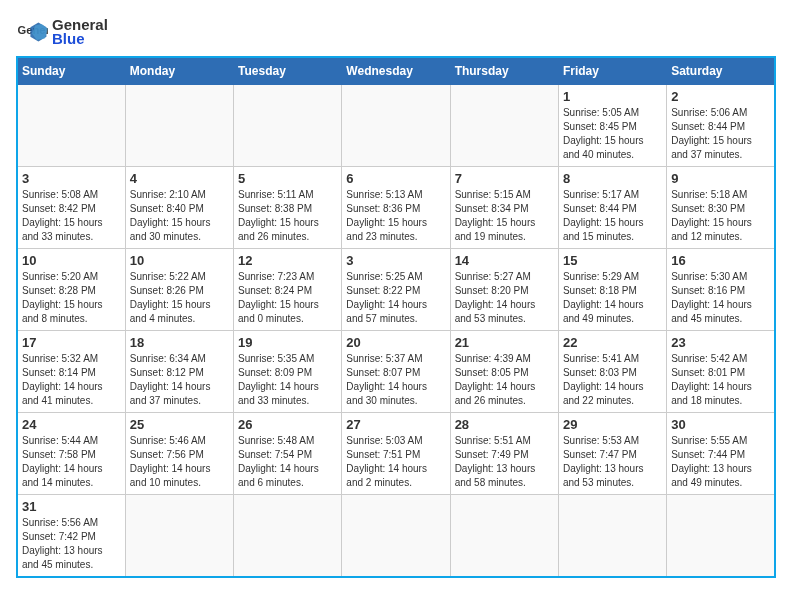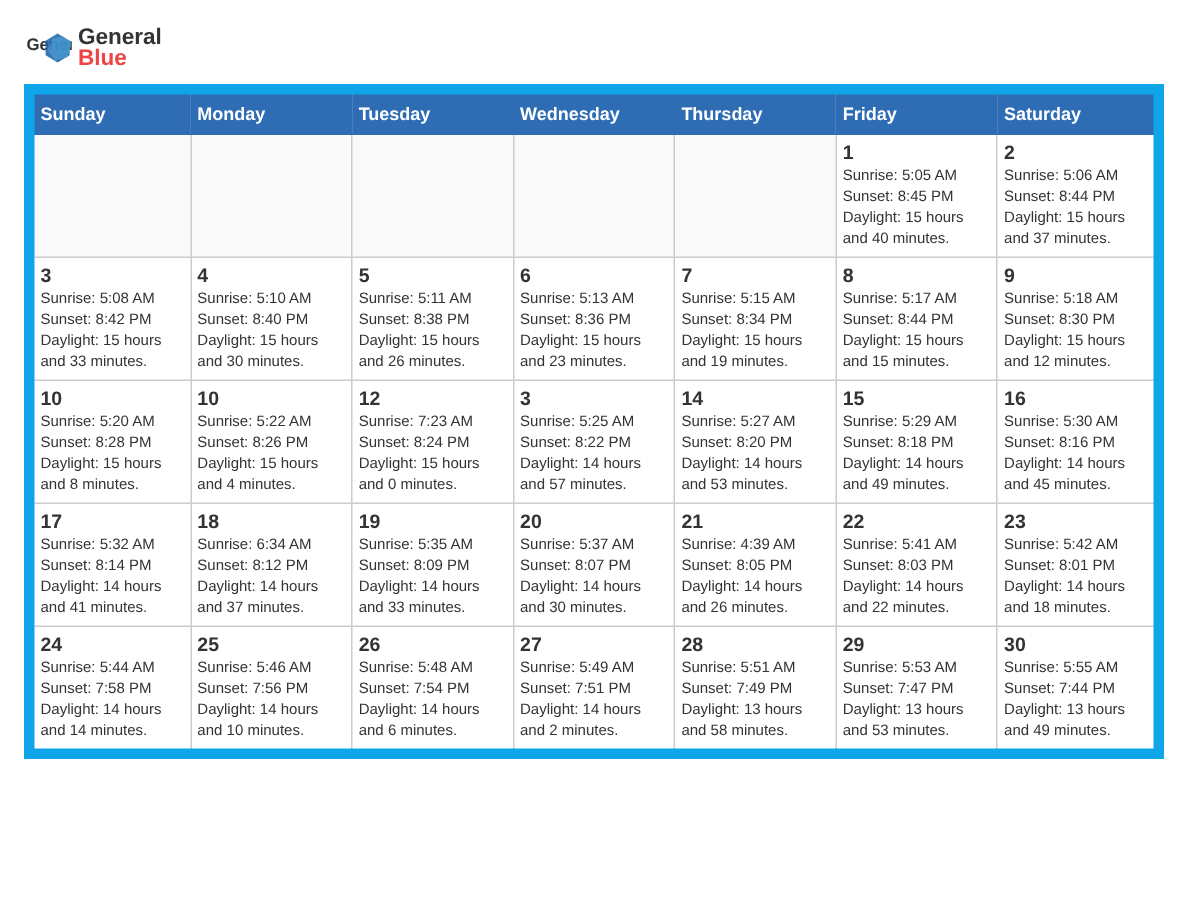--- a/index.html
+++ b/index.html
@@ -33,21 +33,21 @@
       color: #333;
       font-weight: normal;
     }
     .calendar-subtitle {
       font-size: 14px;
       color: #555;
     }
     .calendar {
       width: 100%;
       border-collapse: collapse;
-      border: 7px solid #0ea5e9;
+      border: 2px solid #0ea5e9;
       padding-left: 30px;
     }
     .calendar th {
       background-color: #2e6db4;
       color: #fff;
       font-size: 12px;
       font-weight: bold;
       padding: 6px 4px;
       text-align: left;
       border: 1px solid #2e6db4;
@@ -85,21 +85,21 @@
 
 <div class="header">
   <div class="logo">
     <svg class="logo-icon" viewBox="0 0 40 40" xmlns="http://www.w3.org/2000/svg">
       <text x="2" y="22" font-size="14" font-family="Arial" fill="#333" font-weight="bold">General</text>
       <polygon points="28,8 38,14 38,26 28,32 18,26 18,14" fill="#1a5fa8" opacity="0.85"></polygon>
       <polygon points="32,10 40,16 36,28 26,30 20,22 24,12" fill="#4a9fd4" opacity="0.7"></polygon>
     </svg>
     <div style="display:flex;flex-direction:column;line-height:1.1;">
       <span style="font-size:15px;color:#333;font-weight:bold;">General</span>
-      <span style="font-size:15px;color:#ef4444;font-weight:bold;margin-top:-2px;">Blue</span>
+      <span style="font-size:15px;color:#1d4ed8;font-weight:bold;margin-top:-2px;">Blue</span>
     </div>
   </div>
   <div class="title-block">
     <div class="calendar-title"></div>
     <div class="calendar-subtitle"></div>
   </div>
 </div>
 
 <table class="calendar">
   <thead>
@@ -138,21 +138,21 @@
       <tr class="week-row">
         <td>
           <span class="day-number">3</span>
           <div class="day-info">Sunrise: 5:08 AM
 Sunset: 8:42 PM
 Daylight: 15 hours
 and 33 minutes.</div>
         </td>
         <td>
           <span class="day-number">4</span>
-          <div class="day-info">Sunrise: 5:10 AM
+          <div class="day-info">Sunrise: 2:10 AM
 Sunset: 8:40 PM
 Daylight: 15 hours
 and 30 minutes.</div>
         </td>
         <td>
           <span class="day-number">5</span>
           <div class="day-info">Sunrise: 5:11 AM
 Sunset: 8:38 PM
 Daylight: 15 hours
 and 26 minutes.</div>
@@ -305,21 +305,21 @@
         </td>
         <td>
           <span class="day-number">26</span>
           <div class="day-info">Sunrise: 5:48 AM
 Sunset: 7:54 PM
 Daylight: 14 hours
 and 6 minutes.</div>
         </td>
         <td>
           <span class="day-number">27</span>
-          <div class="day-info">Sunrise: 5:49 AM
+          <div class="day-info">Sunrise: 5:03 AM
 Sunset: 7:51 PM
 Daylight: 14 hours
 and 2 minutes.</div>
         </td>
         <td>
           <span class="day-number">28</span>
           <div class="day-info">Sunrise: 5:51 AM
 Sunset: 7:49 PM
 Daylight: 13 hours
 and 58 minutes.</div>
@@ -332,14 +332,29 @@
 and 53 minutes.</div>
         </td>
         <td>
           <span class="day-number">30</span>
           <div class="day-info">Sunrise: 5:55 AM
 Sunset: 7:44 PM
 Daylight: 13 hours
 and 49 minutes.</div>
         </td>
       </tr>
+      <tr class="week-row">
+        <td>
+          <span class="day-number">31</span>
+          <div class="day-info">Sunrise: 5:56 AM
+Sunset: 7:42 PM
+Daylight: 13 hours
+and 45 minutes.</div>
+        </td>
+        <td class="empty-cell"></td>
+        <td class="empty-cell"></td>
+        <td class="empty-cell"></td>
+        <td class="empty-cell"></td>
+        <td class="empty-cell"></td>
+        <td class="empty-cell"></td>
+      </tr>
     </tbody>
 </table>
 
 </body></html>

